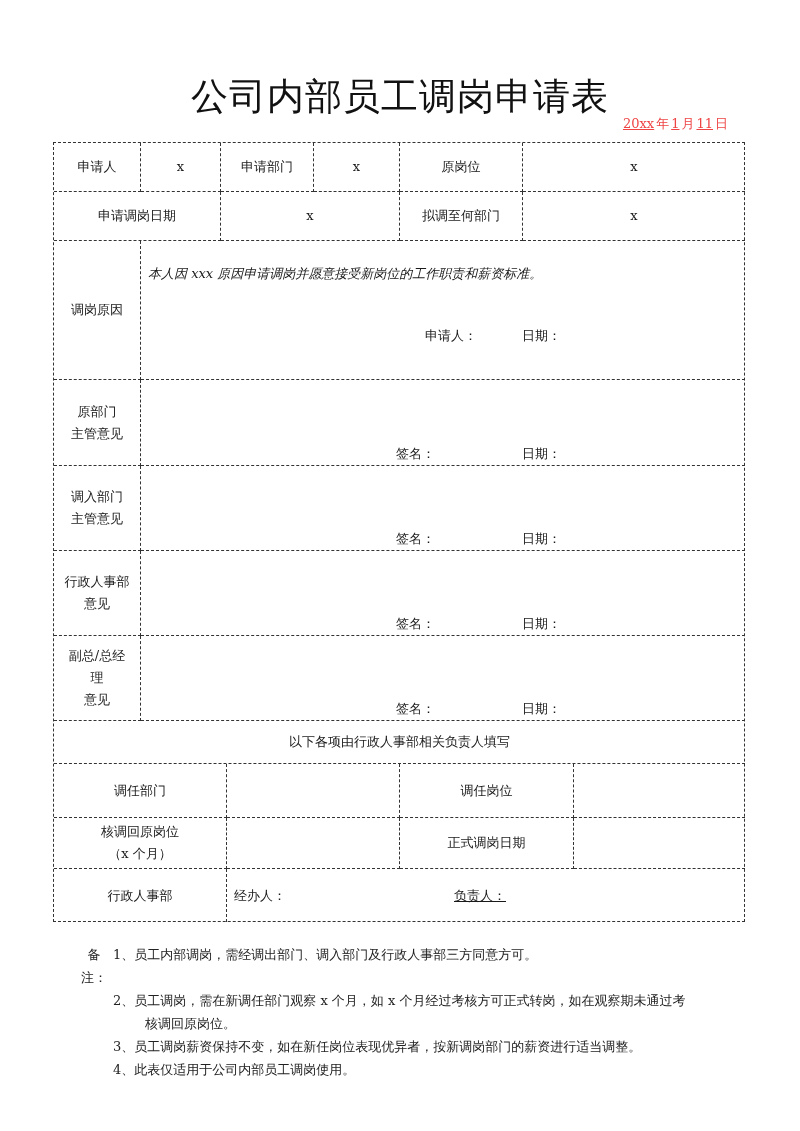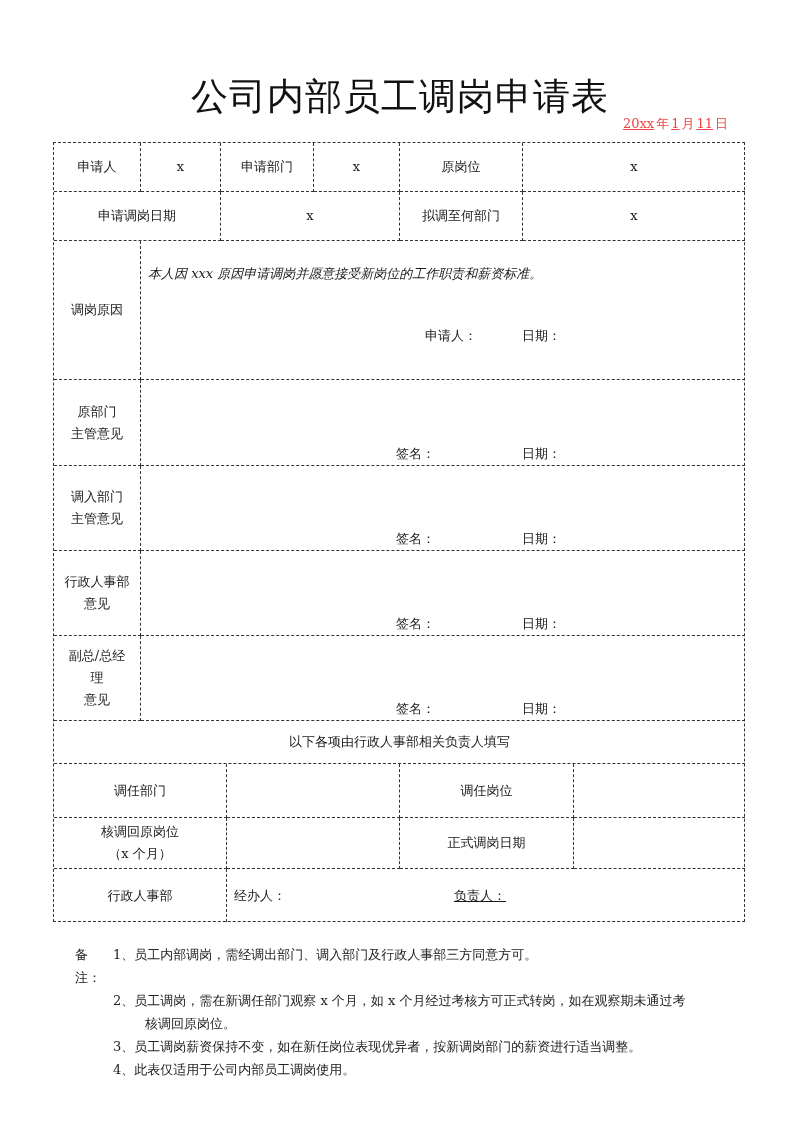--- a/index.html
+++ b/index.html
@@ -28,21 +28,21 @@
     font-size: 13px; text-align: center; line-height: 22px;
   }
   .cell.nr { border-right: none; }
   .cell.nb { border-bottom: none; }
   .txt { position: absolute; font-size: 13px; white-space: nowrap; }
   .notes {
     position: absolute; left: 75px; top: 943px; width: 680px;
     font-size: 13px; line-height: 23px; color: #222;
   }
   .notes .row { display: flex; }
-  .notes .lbl { width: 38px; flex: none; }
+  .notes .lbl { width: 38px; flex: none; text-align: center; }
   .notes .body { flex: 1; }
   .notes .indent { padding-left: 38px; }
 </style>
 </head>
 <body>
 
 <div class="title">公司内部员工调岗申请表</div>
 
 <div class="date-line">
   <span class="u">20xx</span><span>年</span><span class="u">1</span><span>月</span><span class="u">11</span><span>日</span>

